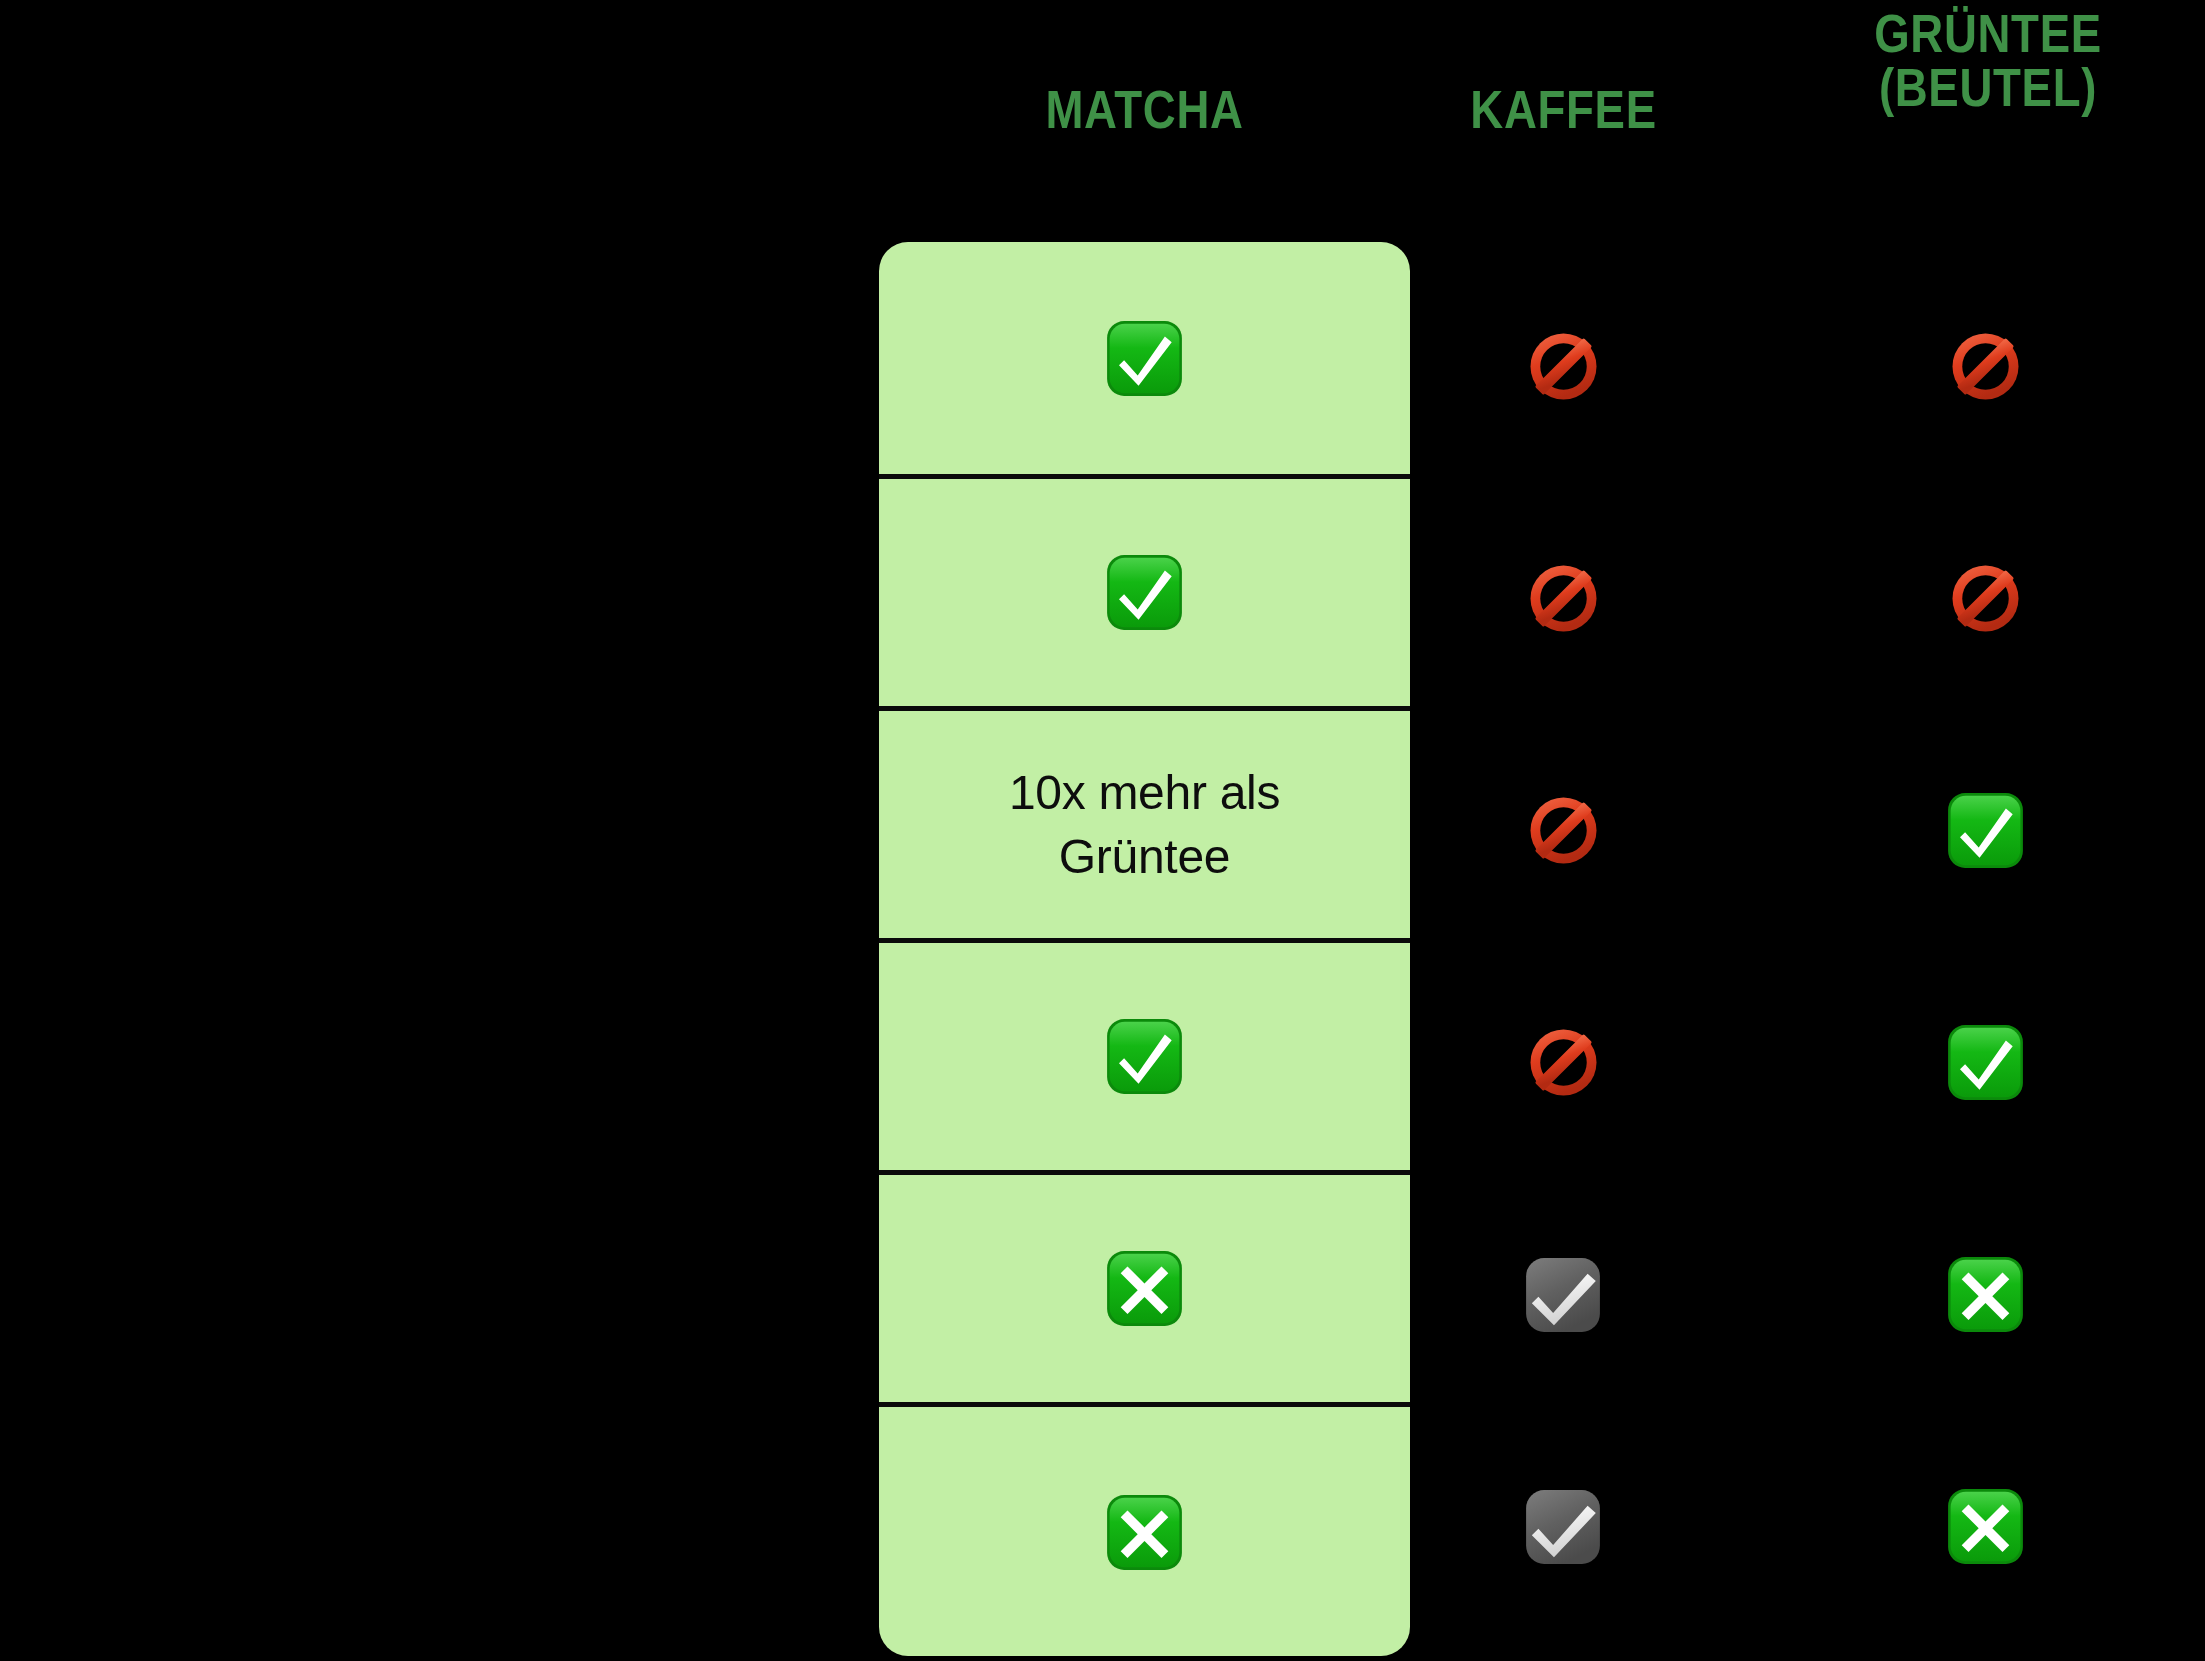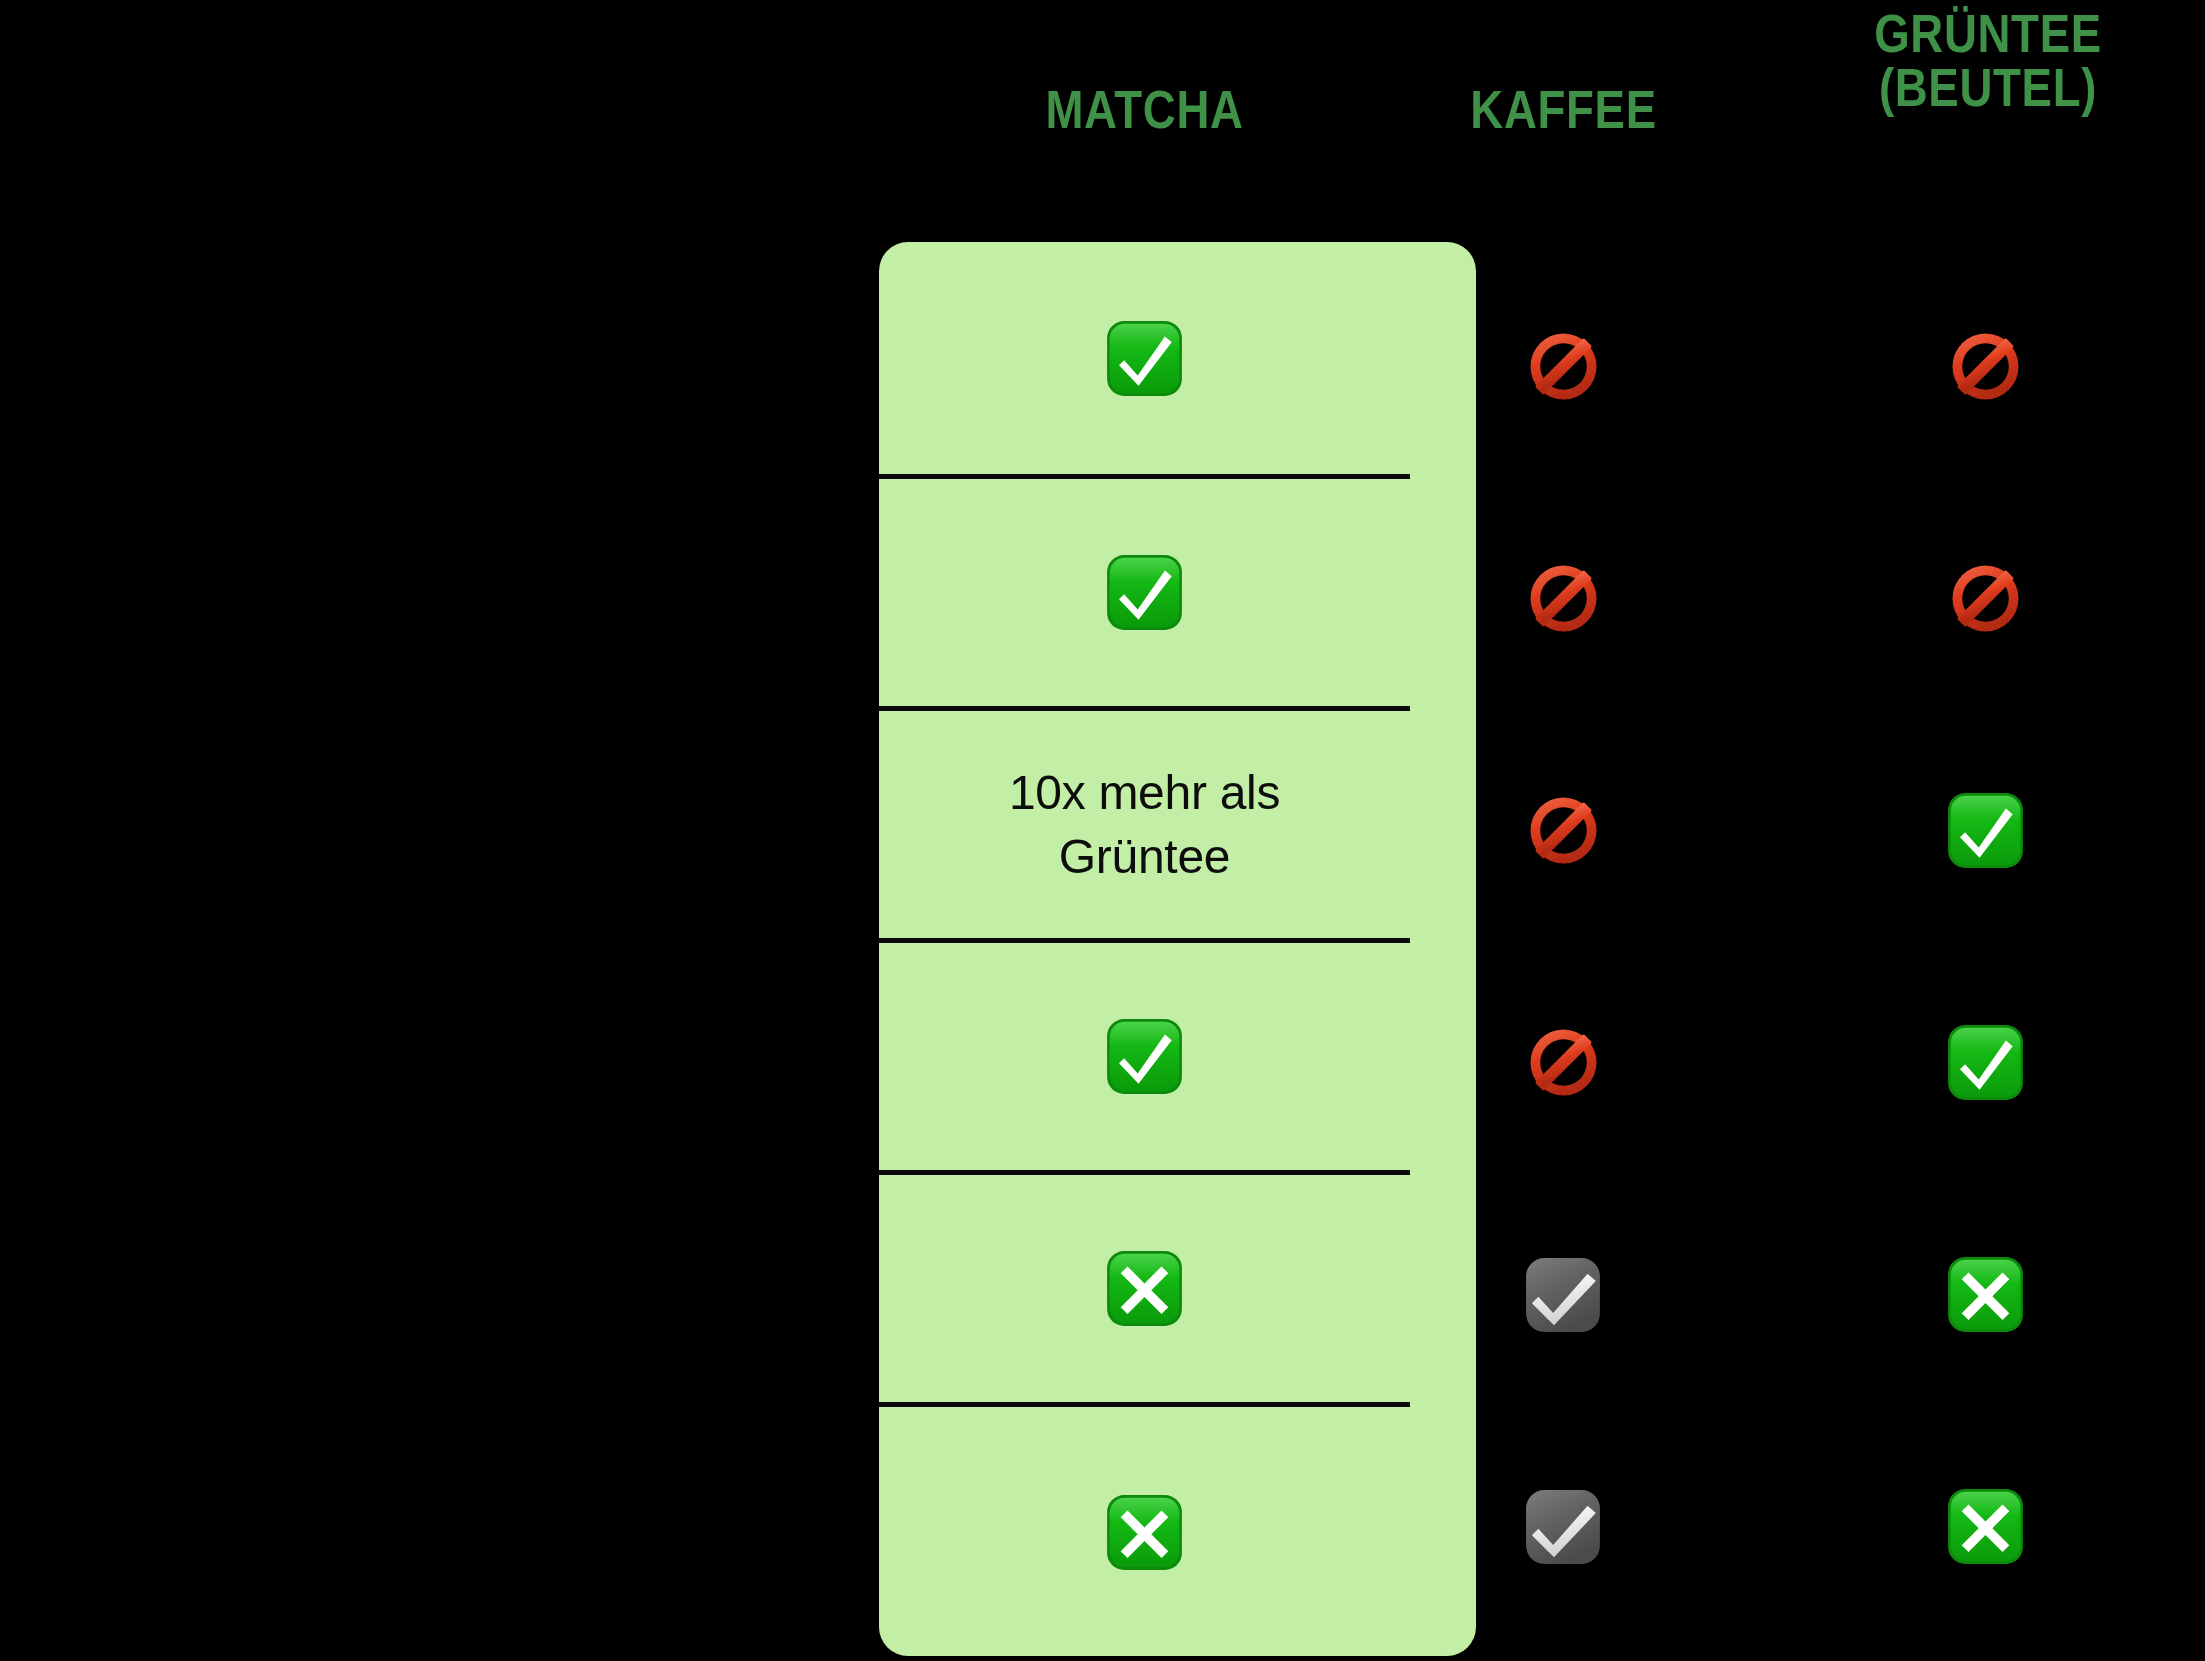--- a/index.html
+++ b/index.html
@@ -37,21 +37,21 @@
   }
   .col-header.matcha  { left: 879px; width: 531px; top: 83px; }
   .col-header.kaffee  { left: 1402px; width: 323px; top: 83px; }
   .col-header.gruntee { left: 1801px; width: 374px; top: 6.8px; }
 
   
   .card {
     position: absolute;
     left: 879px;
     top: 242px;
-    width: 597px;
+    width: 531px;
     height: 1414px;
     background: #c2efa5;
     border-radius: 29px;
     overflow: hidden;
   }
   .card-row {
     position: absolute;
     left: 0;
     width: 531px;
     display: flex;

